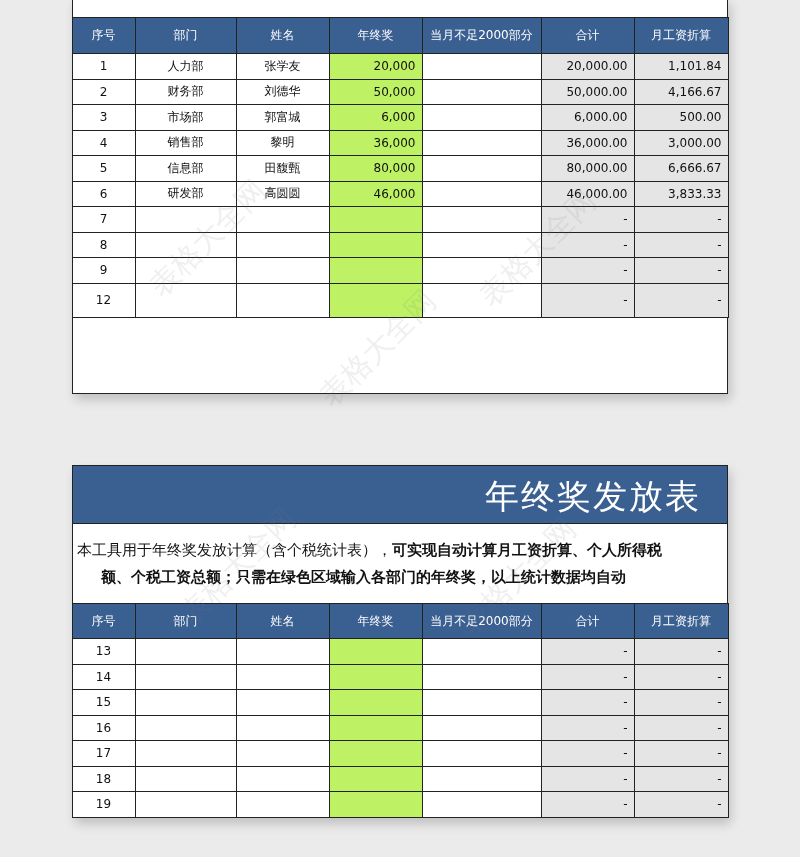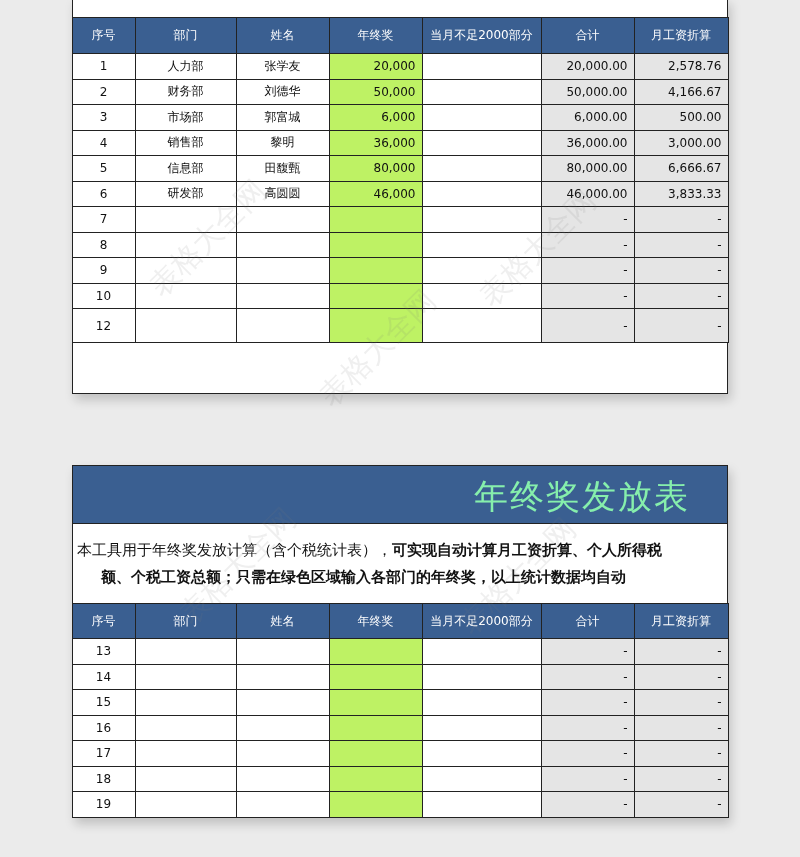--- a/index.html
+++ b/index.html
@@ -31,21 +31,21 @@
   td.green { background:#bef264; }
   td.calc { background:#e5e5e5; }
   tr.summary td { background:#e6ebf3; }
   #table1 { top:19px; }
   #table2 { top:137px; }
   .title-band {
     position:absolute; left:0; top:0; width:100%; height:58px; background:#3a5f91;
     border-bottom:1.5px solid #222; box-sizing:border-box;
   }
   .title-band span {
-    position:absolute; right:37px; top:8px; font-size:34px; color:#86efac;
+    position:absolute; right:26px; top:8px; font-size:34px; color:#ffffff;
     font-family:"DejaVu Serif","Liberation Serif",serif; letter-spacing:2px;
   }
   .desc {
     position:absolute; left:0; top:58px; width:100%; height:80px; overflow:hidden;
     font-size:15px; line-height:27px; padding-top:13px; box-sizing:border-box; white-space:nowrap;
   }
   .desc .l1 { padding-left:4px; }
   .desc .l2 { padding-left:28px; font-weight:bold; }
   .desc b { font-weight:bold; }
   .watermark {
@@ -80,21 +80,21 @@
       </tr>
     </thead>
     <tbody id="t1body">
     <tr style="height: 25.5px;">
           <td class="c">1</td>
           <td class="c">人力部</td>
           <td class="c">张学友</td>
           <td class="r green">20,000</td>
           <td class="r"></td>
           <td class="r calc">20,000.00</td>
-          <td class="r calc">2,578.76</td>
+          <td class="r calc">1,101.84</td>
         </tr>
         <tr style="height: 25.5px;">
           <td class="c">2</td>
           <td class="c">财务部</td>
           <td class="c">刘德华</td>
           <td class="r green">50,000</td>
           <td class="r"></td>
           <td class="r calc">50,000.00</td>
           <td class="r calc">4,166.67</td>
         </tr>
@@ -147,29 +147,20 @@
           <td class="c">8</td>
           <td class="c"></td>
           <td class="c"></td>
           <td class="r green"></td>
           <td class="r"></td>
           <td class="r calc">-</td>
           <td class="r calc">-</td>
         </tr>
         <tr style="height: 25.5px;">
           <td class="c">9</td>
-          <td class="c"></td>
-          <td class="c"></td>
-          <td class="r green"></td>
-          <td class="r"></td>
-          <td class="r calc">-</td>
-          <td class="r calc">-</td>
-        </tr>
-        <tr style="height: 25.5px;">
-          <td class="c">10</td>
           <td class="c"></td>
           <td class="c"></td>
           <td class="r green"></td>
           <td class="r"></td>
           <td class="r calc">-</td>
           <td class="r calc">-</td>
         </tr>
         <tr style="height: 34px;">
           <td class="c">12</td>
           <td class="c"></td>

